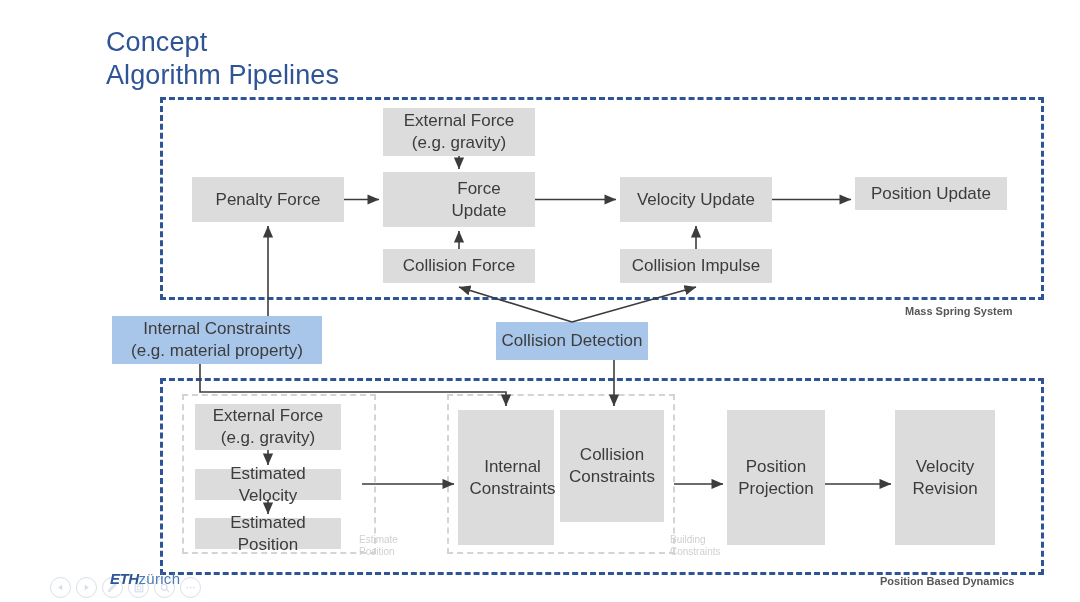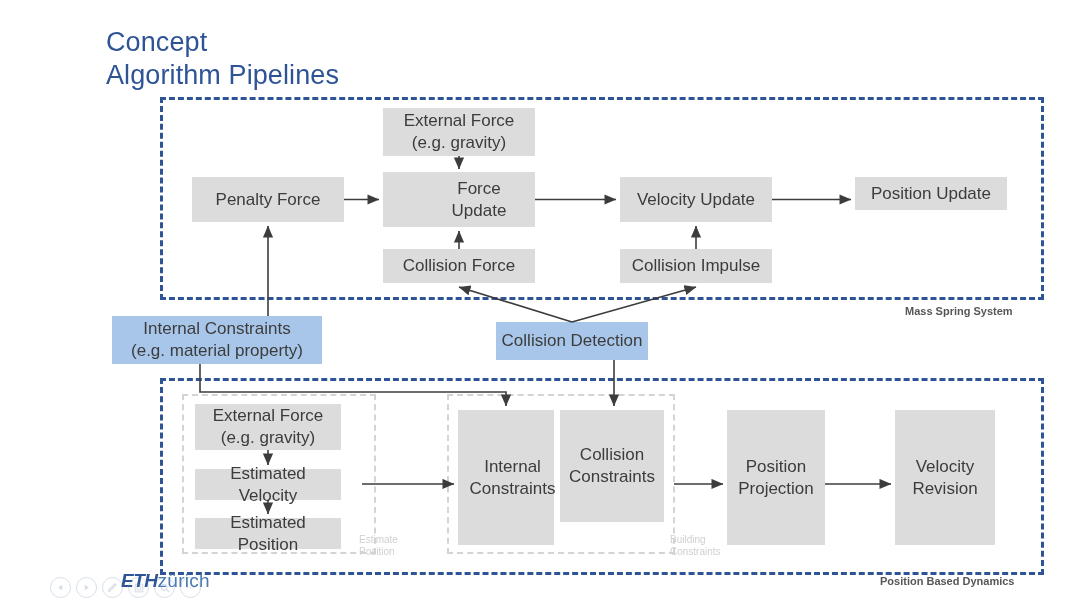--- a/index.html
+++ b/index.html
@@ -118,23 +118,23 @@
     position: absolute;
     left: 0; top: 0;
     width: 1080px;
     height: 602px;
     pointer-events: none;
   }
 
   
   #eth-logo {
     position: absolute;
-    left: 77px;
+    left: 66px;
     top: 570px;
-    font-size: 19px;
+    font-size: 15px;
     white-space: nowrap;
     color: #2e5496;
   }
   #eth-logo .eth-mark {
     font-weight: bold;
     font-style: italic;
     letter-spacing: -0.5px;
   }
   #eth-logo .eth-city {
     font-weight: 400;

